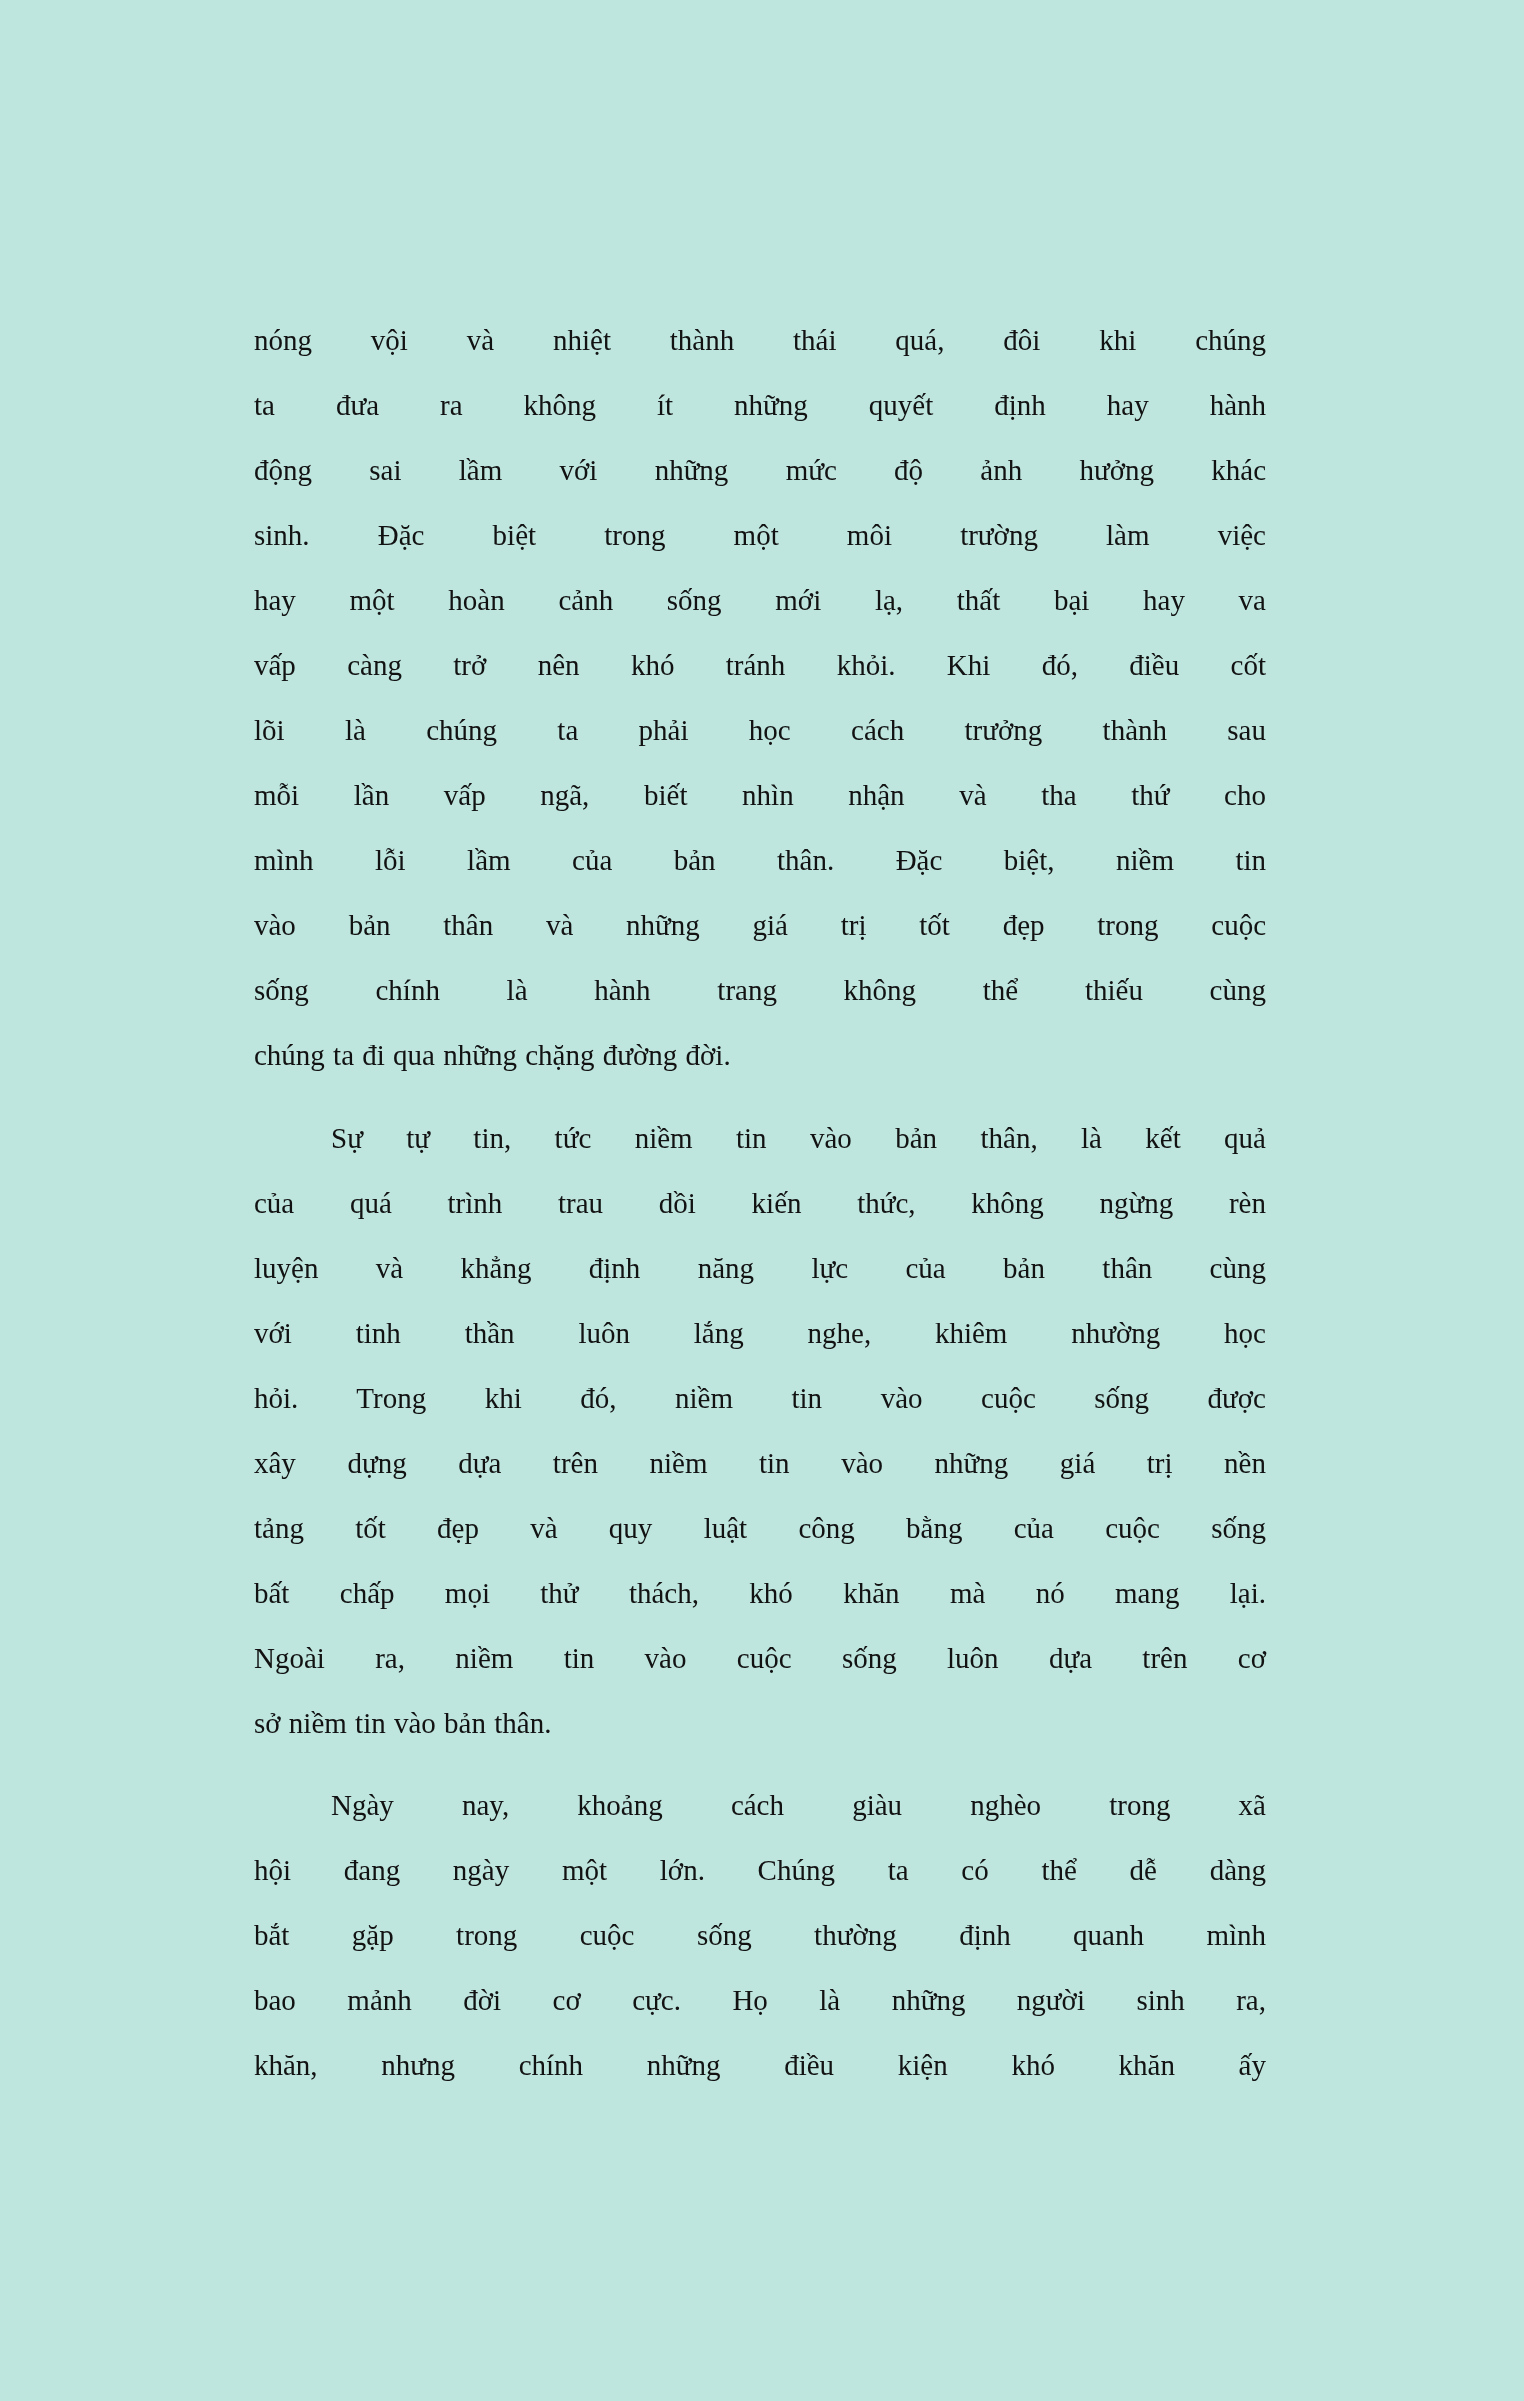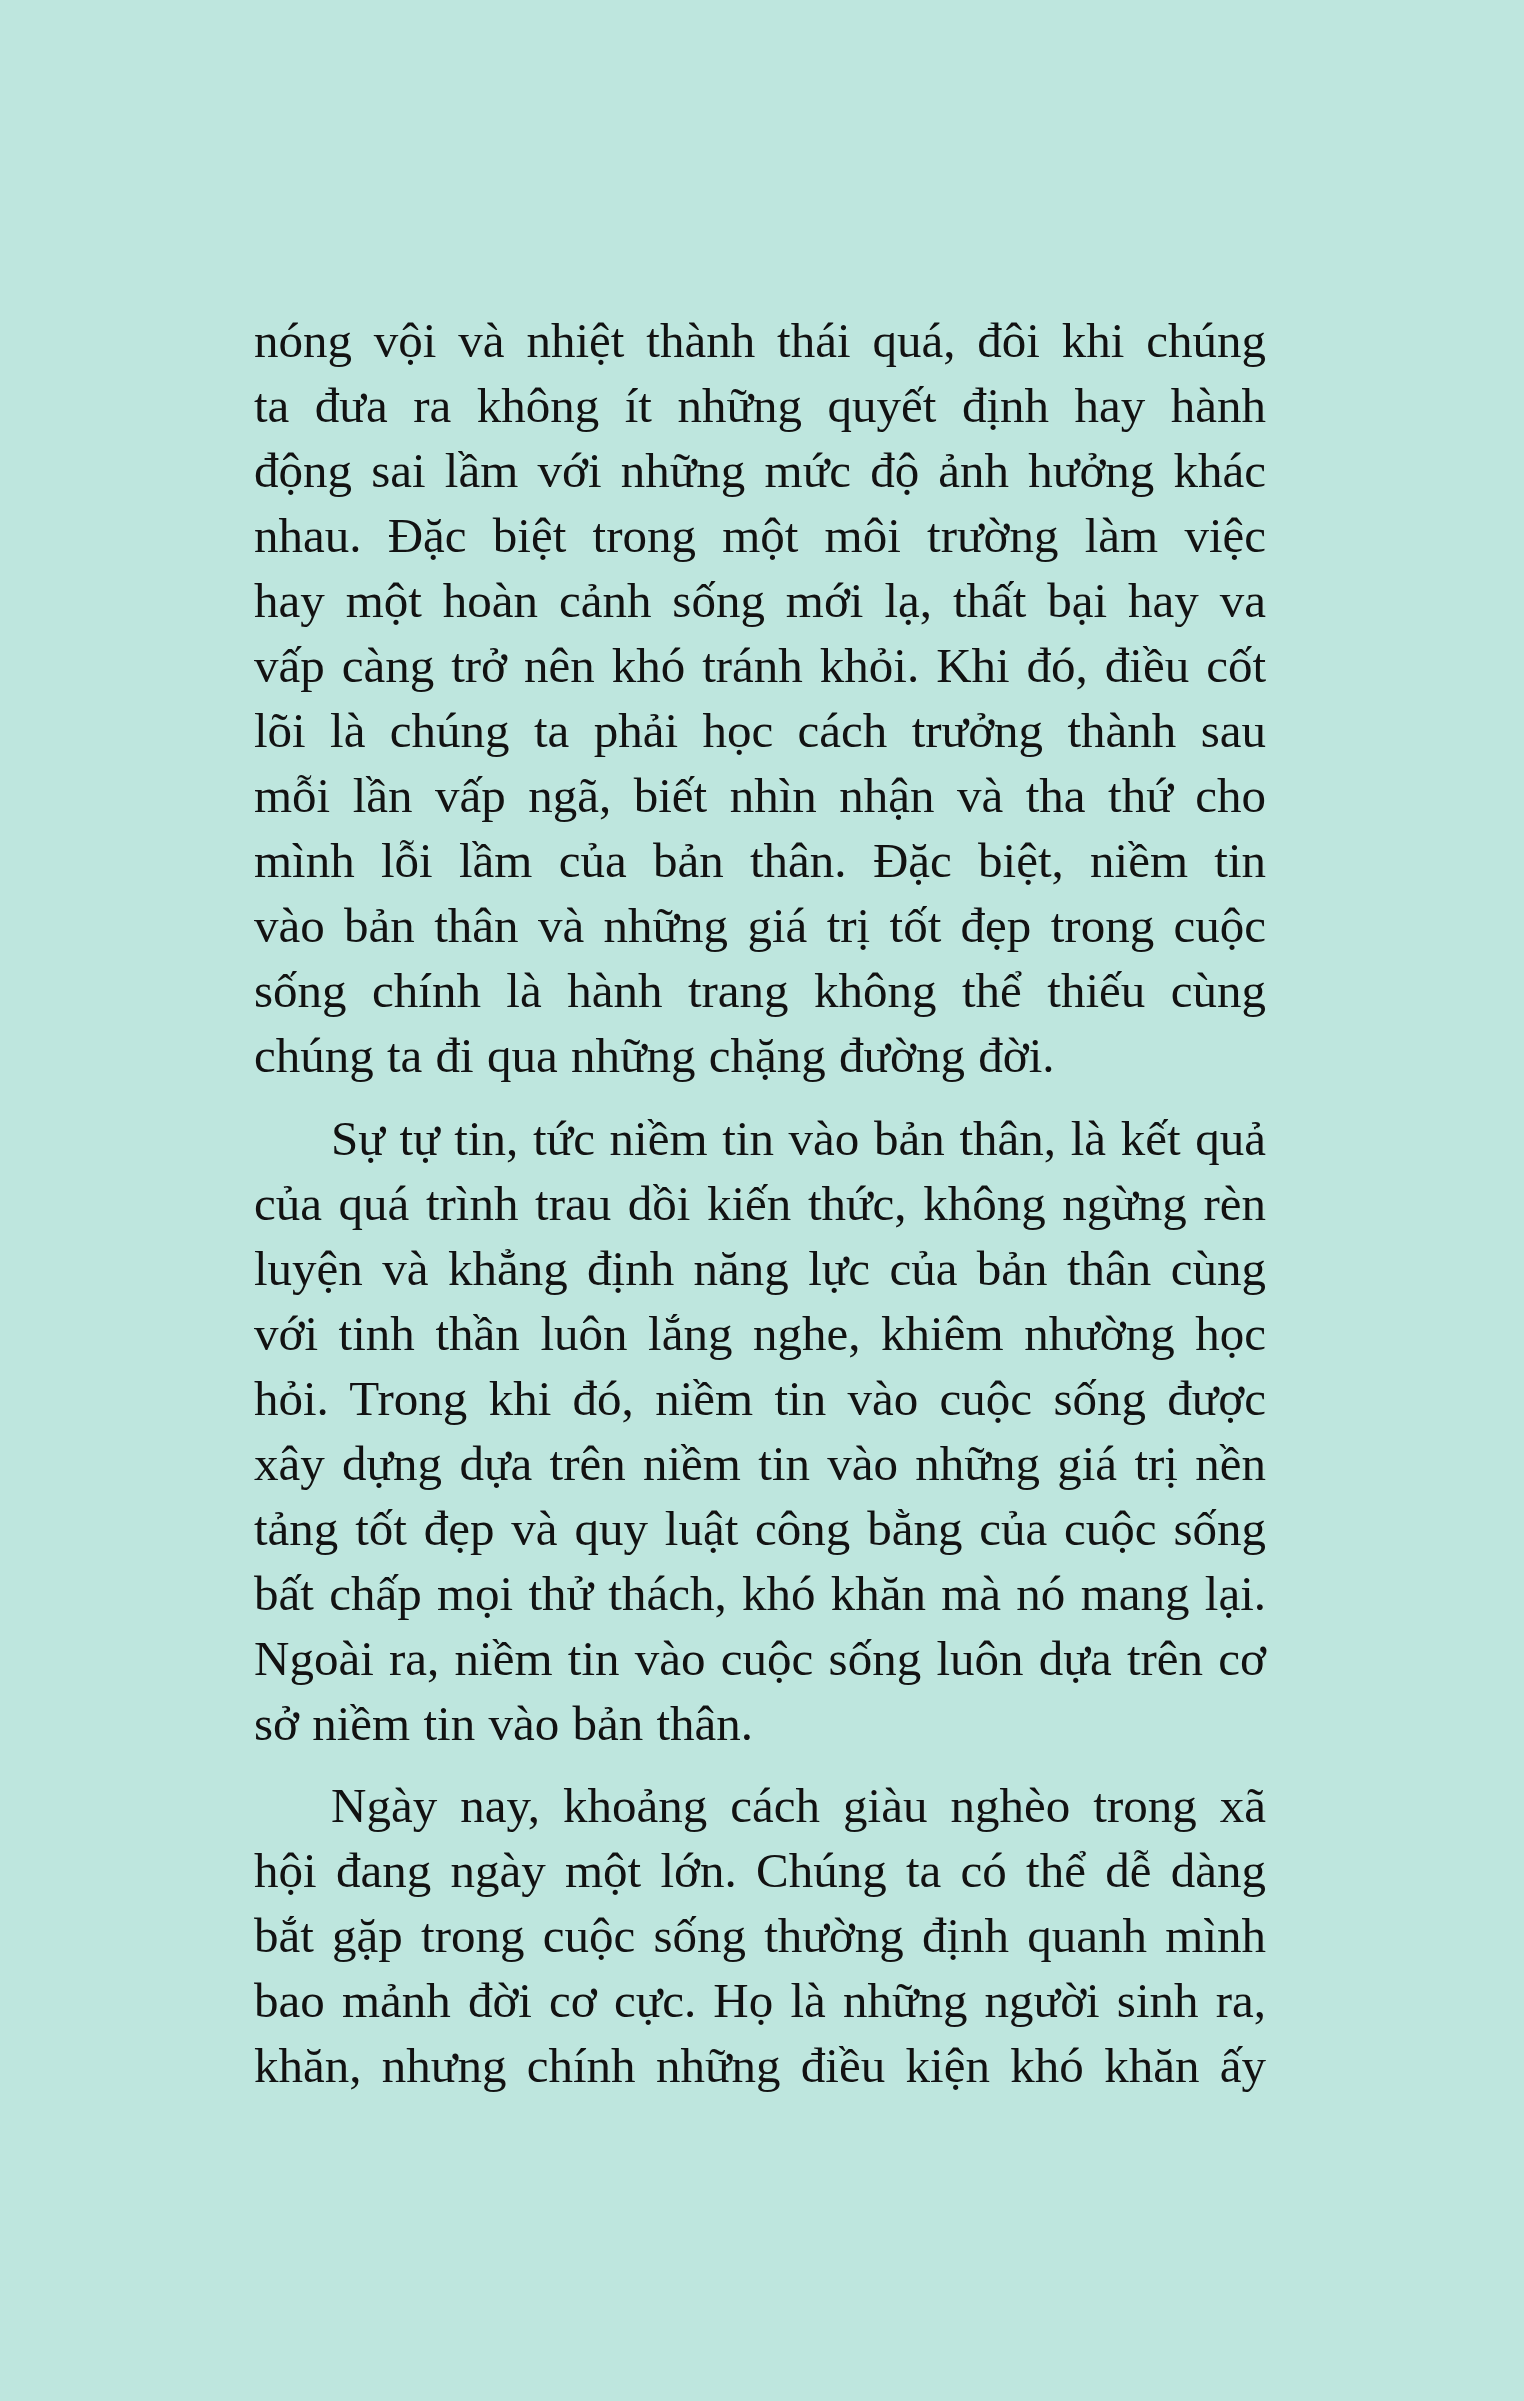--- a/index.html
+++ b/index.html
@@ -18,21 +18,21 @@
     background: #bee6de;
     font-family: "Liberation Serif", "DejaVu Serif", serif;
     color: #121212;
     overflow: hidden;
   }
   .text-block {
     position: absolute;
     left: 254px;
     top: 308px;
     width: 1012px;
-    font-size: 49px;
+    font-size: 29px;
     line-height: 65px;
     letter-spacing: 0px;
   }
   .para {
     margin: 0;
     padding: 0;
   }
   .para + .para {
     margin-top: 17.6px;
   }
@@ -51,21 +51,21 @@
 </head>
 <body>
 
 <div class="page">
   <div class="text-block">
 
     <div class="para">
       <div class="line">nóng vội và nhiệt thành thái quá, đôi khi chúng</div>
       <div class="line">ta đưa ra không ít những quyết định hay hành</div>
       <div class="line">động sai lầm với những mức độ ảnh hưởng khác</div>
-      <div class="line">nhau. Đặc biệt trong một môi trường làm việc</div>
+      <div class="line">sinh. Đặc biệt trong một môi trường làm việc</div>
       <div class="line">hay một hoàn cảnh sống mới lạ, thất bại hay va</div>
       <div class="line">vấp càng trở nên khó tránh khỏi. Khi đó, điều cốt</div>
       <div class="line">lõi là chúng ta phải học cách trưởng thành sau</div>
       <div class="line">mỗi lần vấp ngã, biết nhìn nhận và tha thứ cho</div>
       <div class="line">mình lỗi lầm của bản thân. Đặc biệt, niềm tin</div>
       <div class="line">vào bản thân và những giá trị tốt đẹp trong cuộc</div>
       <div class="line">sống chính là hành trang không thể thiếu cùng</div>
       <div class="line last">chúng ta đi qua những chặng đường đời.</div>
     </div>
 

